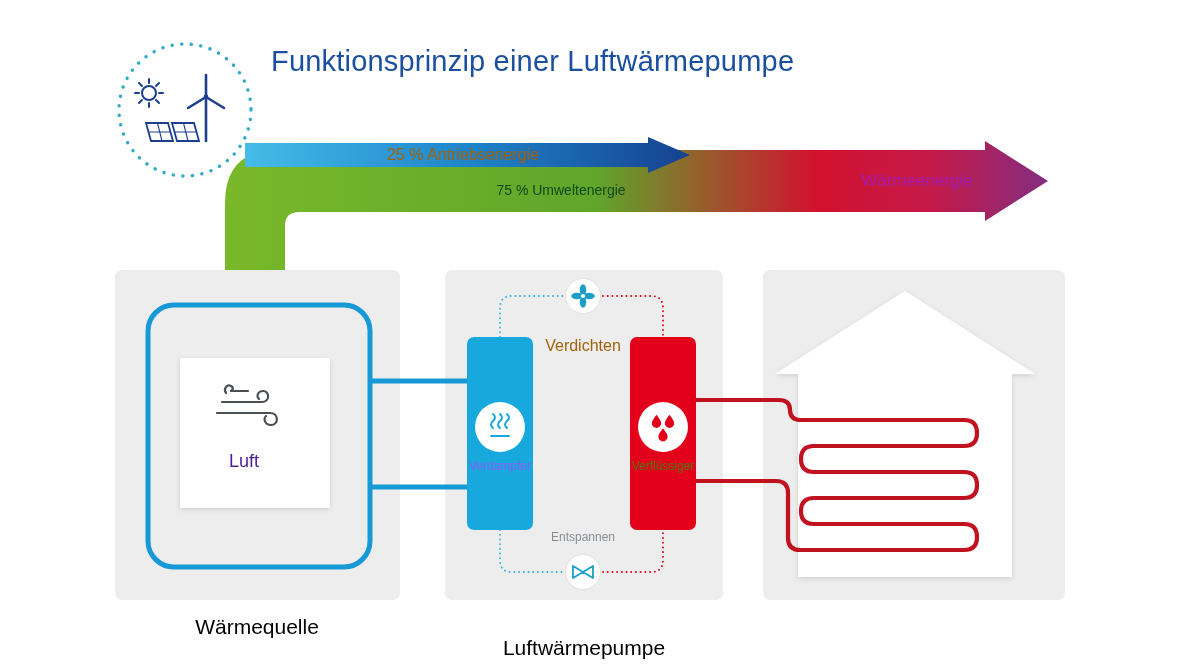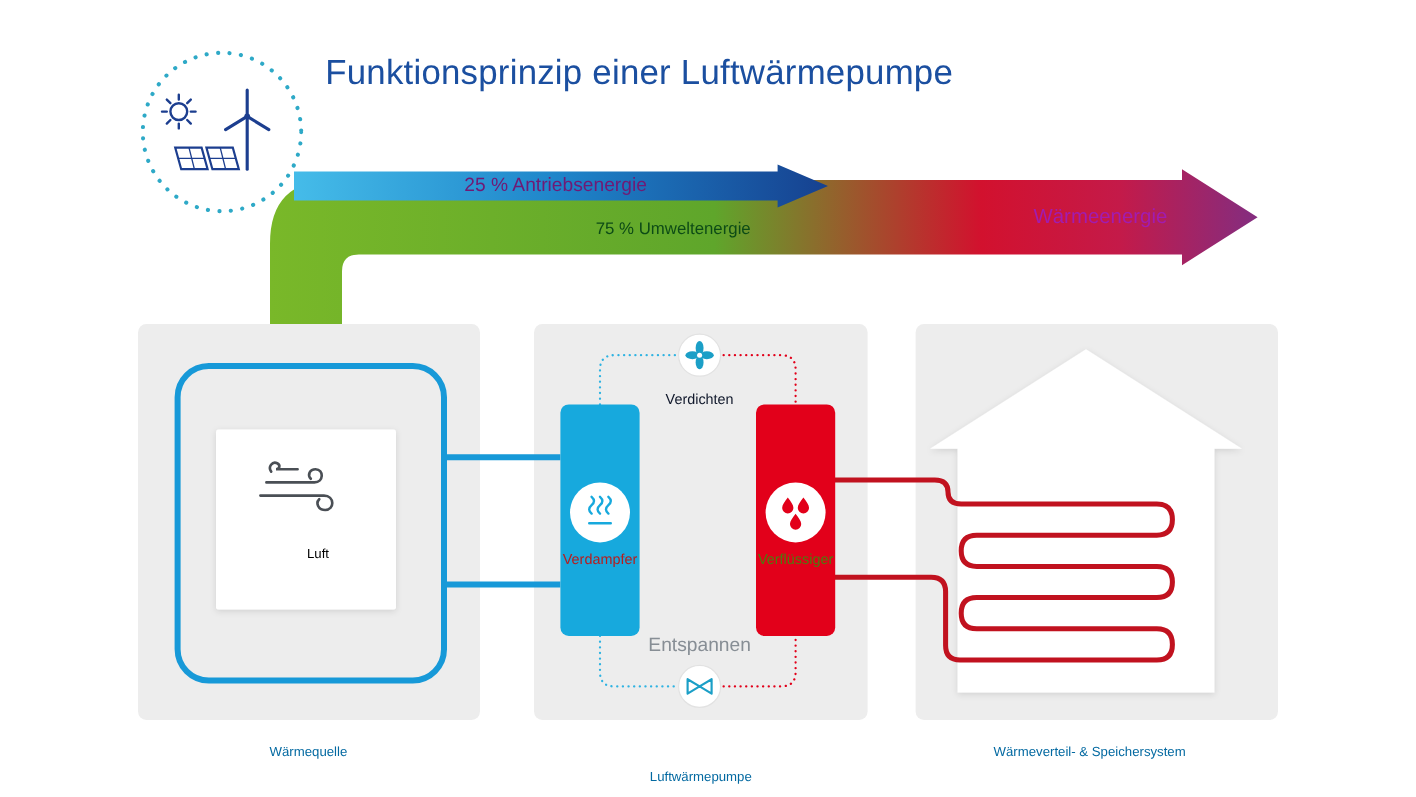--- a/index.html
+++ b/index.html
@@ -1,29 +1,29 @@
 <!DOCTYPE html>
 <html><head>
 <meta charset="utf-8">
 <style>
   html,body{margin:0;padding:0;background:#fff}
   .canvas{position:relative;width:1180px;height:664px;background:#fff;overflow:hidden;
           font-family:"Liberation Sans",sans-serif}
   .canvas svg{position:absolute;left:0;top:0}
   .t{position:absolute;transform:translate(-50%,-50%);white-space:nowrap;line-height:1.1}
   .title{transform:none;left:271px;top:46px;font-size:29px;color:#1b4fa0;font-weight:400;letter-spacing:.2px}
-  .lbl-drive{left:463px;top:155px;font-size:16px;color:#701a75}
+  .lbl-drive{left:463px;top:155px;font-size:16px;color:#a16207}
   .lbl-ambient{left:561px;top:191px;font-size:14px;color:#0d4b16}
   .lbl-heat{left:917px;top:181px;font-size:17px;color:#a21caf}
-  .lbl-luft{left:265px;top:462px;font-size:11px;color:#000000}
-  .lbl-evap{left:500px;top:467px;font-size:12px;color:#b91c1c}
+  .lbl-luft{left:244px;top:462px;font-size:18px;color:#4c1d95}
+  .lbl-evap{left:500px;top:467px;font-size:12px;color:#8b5cf6}
   .lbl-cond{left:663px;top:467px;font-size:12px;color:#4d7c0f}
-  .lbl-compress{left:583px;top:333px;font-size:12px;color:#0f172a}
-  .lbl-expand{left:583px;top:538px;font-size:16px;color:#878e95}
-  .caption{font-size:11px;color:#0369a1}
+  .lbl-compress{left:583px;top:346px;font-size:16px;color:#a16207}
+  .lbl-expand{left:583px;top:538px;font-size:12px;color:#878e95}
+  .caption{font-size:21px;color:#000000}
   .cap1{left:257px;top:627px}
   .cap2{left:584px;top:648px}
   .cap3{left:908px;top:627px}
 </style>
 </head>
 <body>
 
 <div class="canvas">
 
   <svg viewBox="0 0 1180 664" width="1180" height="664">
@@ -132,14 +132,13 @@
   <div class="t lbl-drive">25 % Antriebsenergie</div>
   <div class="t lbl-ambient">75 % Umweltenergie</div>
   <div class="t lbl-heat">Wärmeenergie</div>
   <div class="t lbl-luft">Luft</div>
   <div class="t lbl-evap">Verdampfer</div>
   <div class="t lbl-cond">Verflüssiger</div>
   <div class="t lbl-compress">Verdichten</div>
   <div class="t lbl-expand">Entspannen</div>
   <div class="t caption cap1">Wärmequelle</div>
   <div class="t caption cap2">Luftwärmepumpe</div>
-  <div class="t caption cap3">Wärmeverteil- &amp; Speichersystem</div>
 </div>
 
 </body></html>

